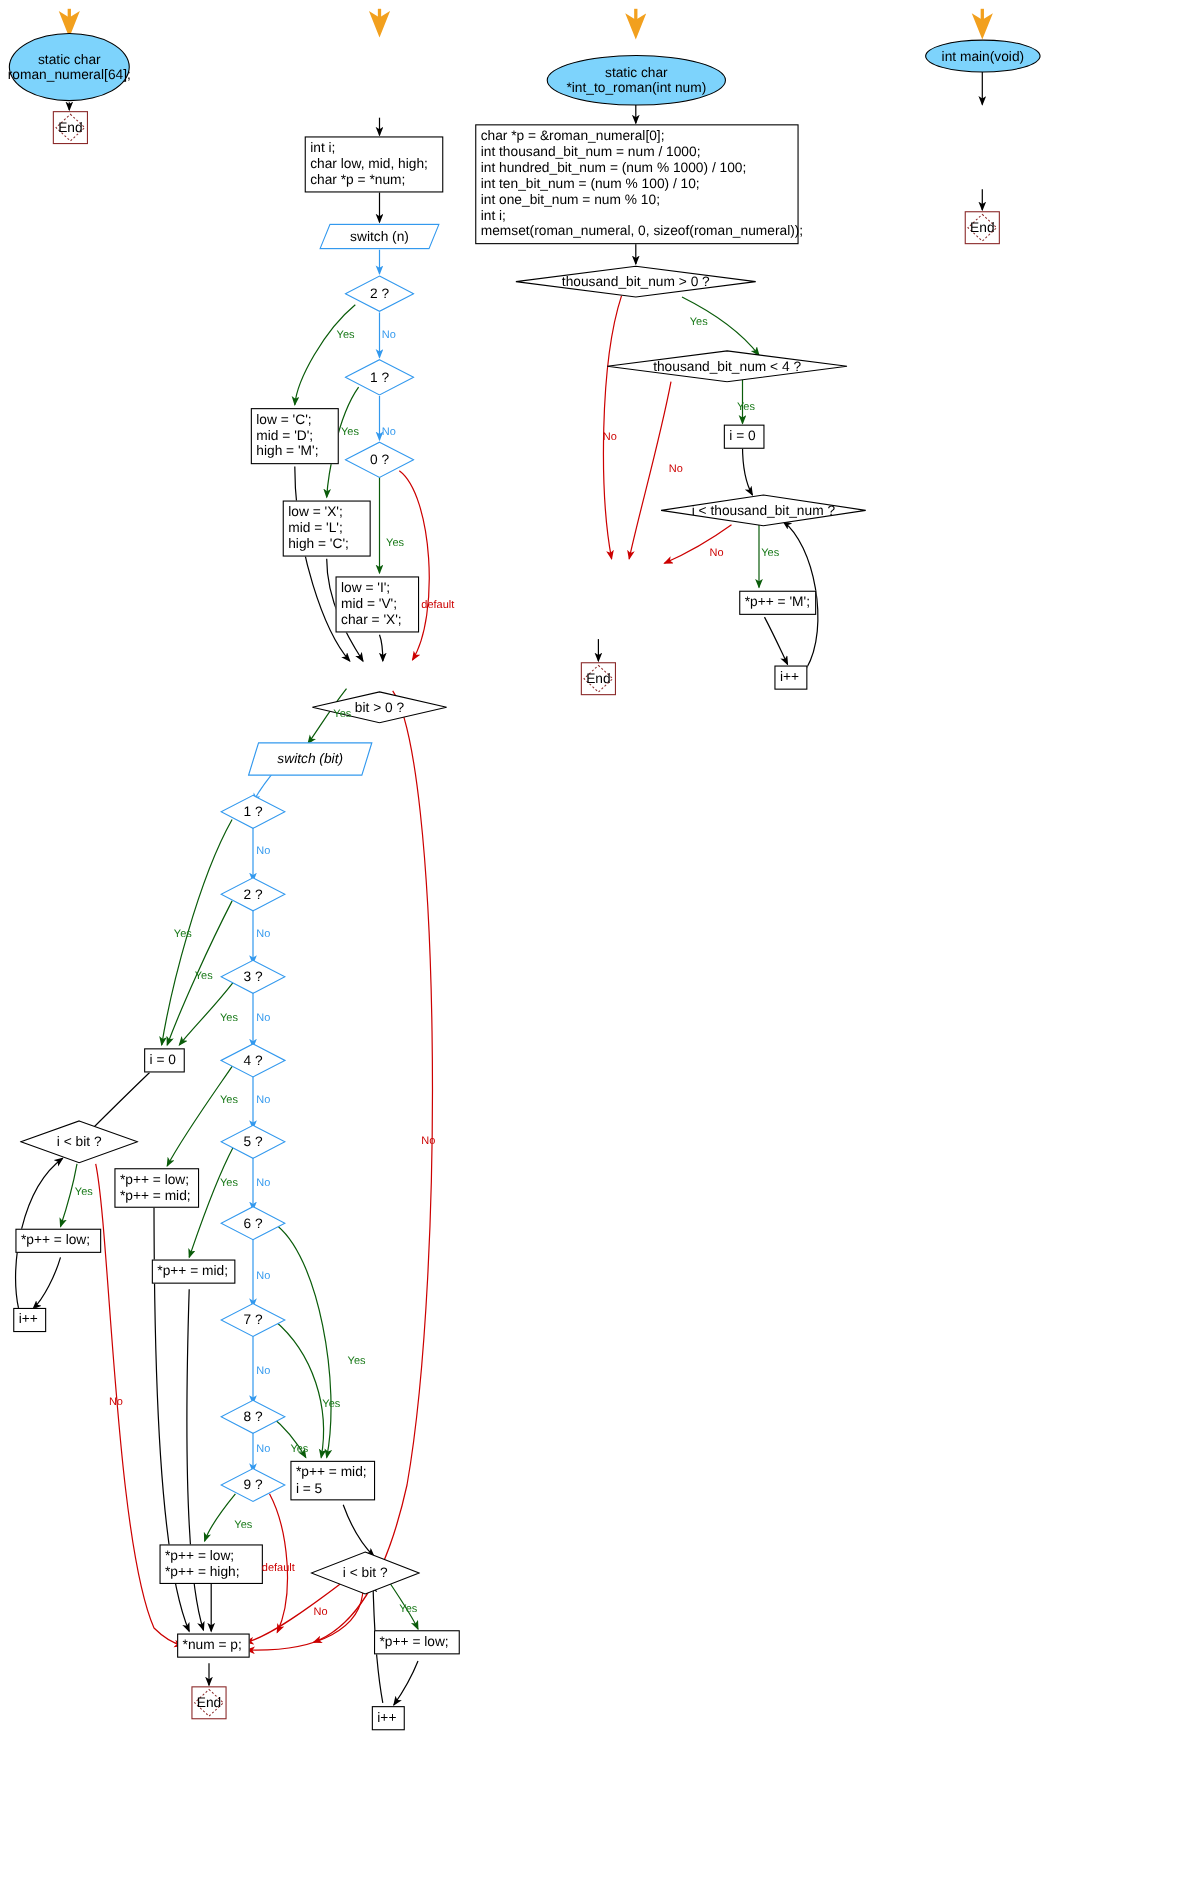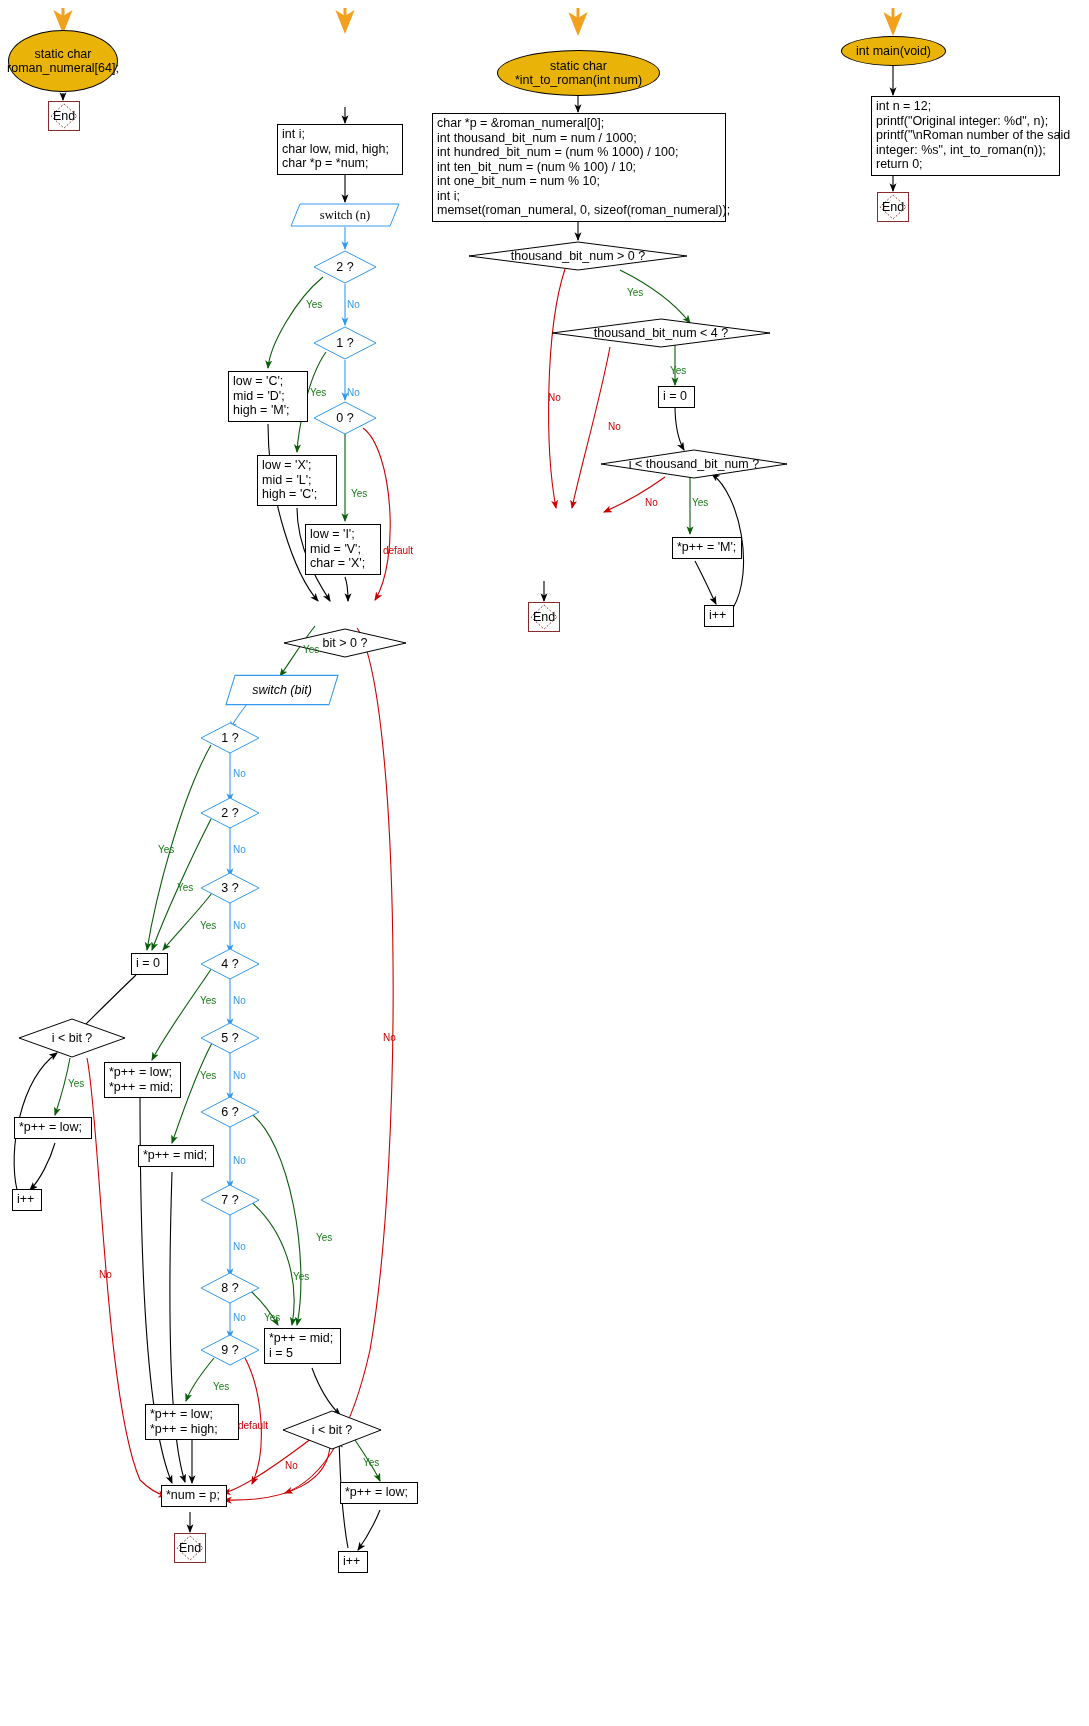--- a/index.html
+++ b/index.html
@@ -35,21 +35,21 @@
   
   .proc {
     border: 1px solid #000000;
     background: #ffffff;
     padding: 2px 4px 3px 4px;
   }
   
   .term {
     border: 1px solid #000000;
     border-radius: 50%;
-    background: #eab308;
+    background: #7dd3fc;
     display: flex;
     align-items: center;
     justify-content: center;
     text-align: center;
   }
   
   .dec {
     display: flex;
     align-items: center;
     justify-content: center;
@@ -262,21 +262,21 @@
       <polygon points="16,2 30,15 16,28 2,15" fill="none" stroke="#8b2a2a" stroke-width="1" stroke-dasharray="2,2"></polygon>
     </svg>
     <span class="lbl">End</span>
   </div>
 
 
   <div class="node proc" style="left:277px; top:124px; width:126px;">int i;
 char low, mid, high;
 char *p = *num;</div>
 
-  <div class="node switchbox" style="left:290px; top:203px; width:110px; height:24px;font-family:Liberation Serif, serif;">
+  <div class="node switchbox" style="left:290px; top:203px; width:110px; height:24px;">
     <svg class="shape" viewBox="0 0 110 24" preserveAspectRatio="none">
       <polygon points="10,1 109,1 100,23 1,23" fill="#fff" stroke="#3399ee" stroke-width="1"></polygon>
     </svg>
     <span class="lbl">switch (n)</span>
   </div>
 
   <div class="node dec" style="left:313px; top:250px; width:64px; height:34px;">
     <svg class="shape" viewBox="0 0 64 34" preserveAspectRatio="none">
       <polygon points="32,1 63,17 32,33 1,17" fill="#fff" stroke="#3399ee" stroke-width="1"></polygon>
     </svg>
@@ -463,25 +463,20 @@
 
   <div class="node endnode" style="left:528px; top:602px; width:32px; height:30px;">
     <svg class="shape" viewBox="0 0 32 30">
       <polygon points="16,2 30,15 16,28 2,15" fill="none" stroke="#8b2a2a" stroke-width="1" stroke-dasharray="2,2"></polygon>
     </svg>
     <span class="lbl">End</span>
   </div>
 
   <div class="node term" style="left:841px; top:36px; width:105px; height:30px;">int main(void)</div>
 
-  <div class="node proc" style="left:871px; top:96px; width:189px;">int n = 12;
-printf("Original integer: %d", n);
-printf("\nRoman number of the said
-integer: %s", int_to_roman(n));
-return 0;</div>
 
   <div class="node endnode" style="left:877px; top:192px; width:32px; height:30px;">
     <svg class="shape" viewBox="0 0 32 30">
       <polygon points="16,2 30,15 16,28 2,15" fill="none" stroke="#8b2a2a" stroke-width="1" stroke-dasharray="2,2"></polygon>
     </svg>
     <span class="lbl">End</span>
   </div>
 
   <div class="elabel e-yes" style="left:306px; top:298px;">Yes</div>
   <div class="elabel e-no-blue" style="left:347px; top:298px;">No</div>

